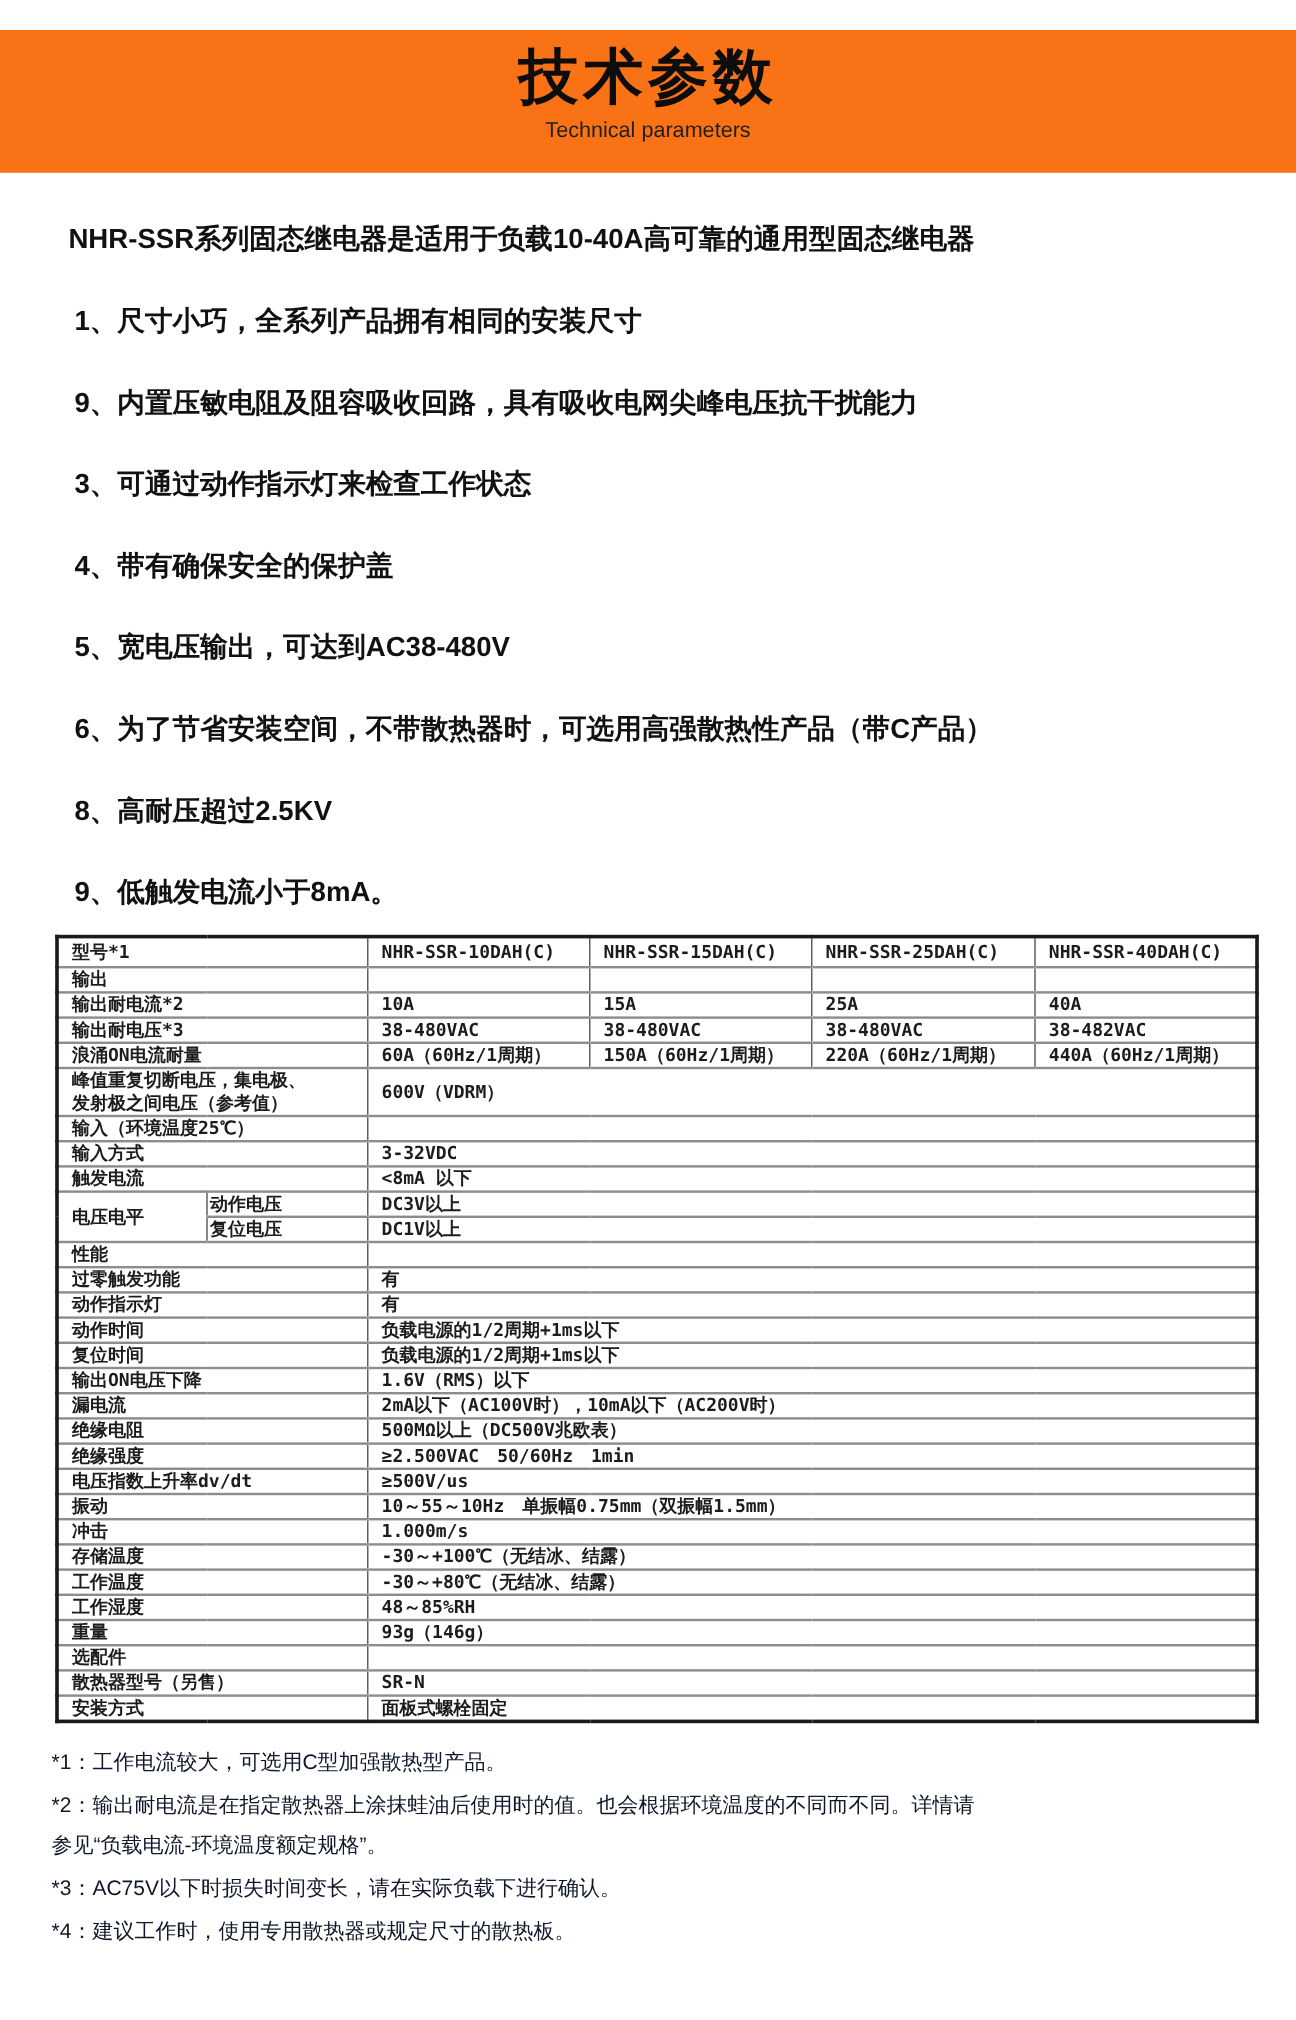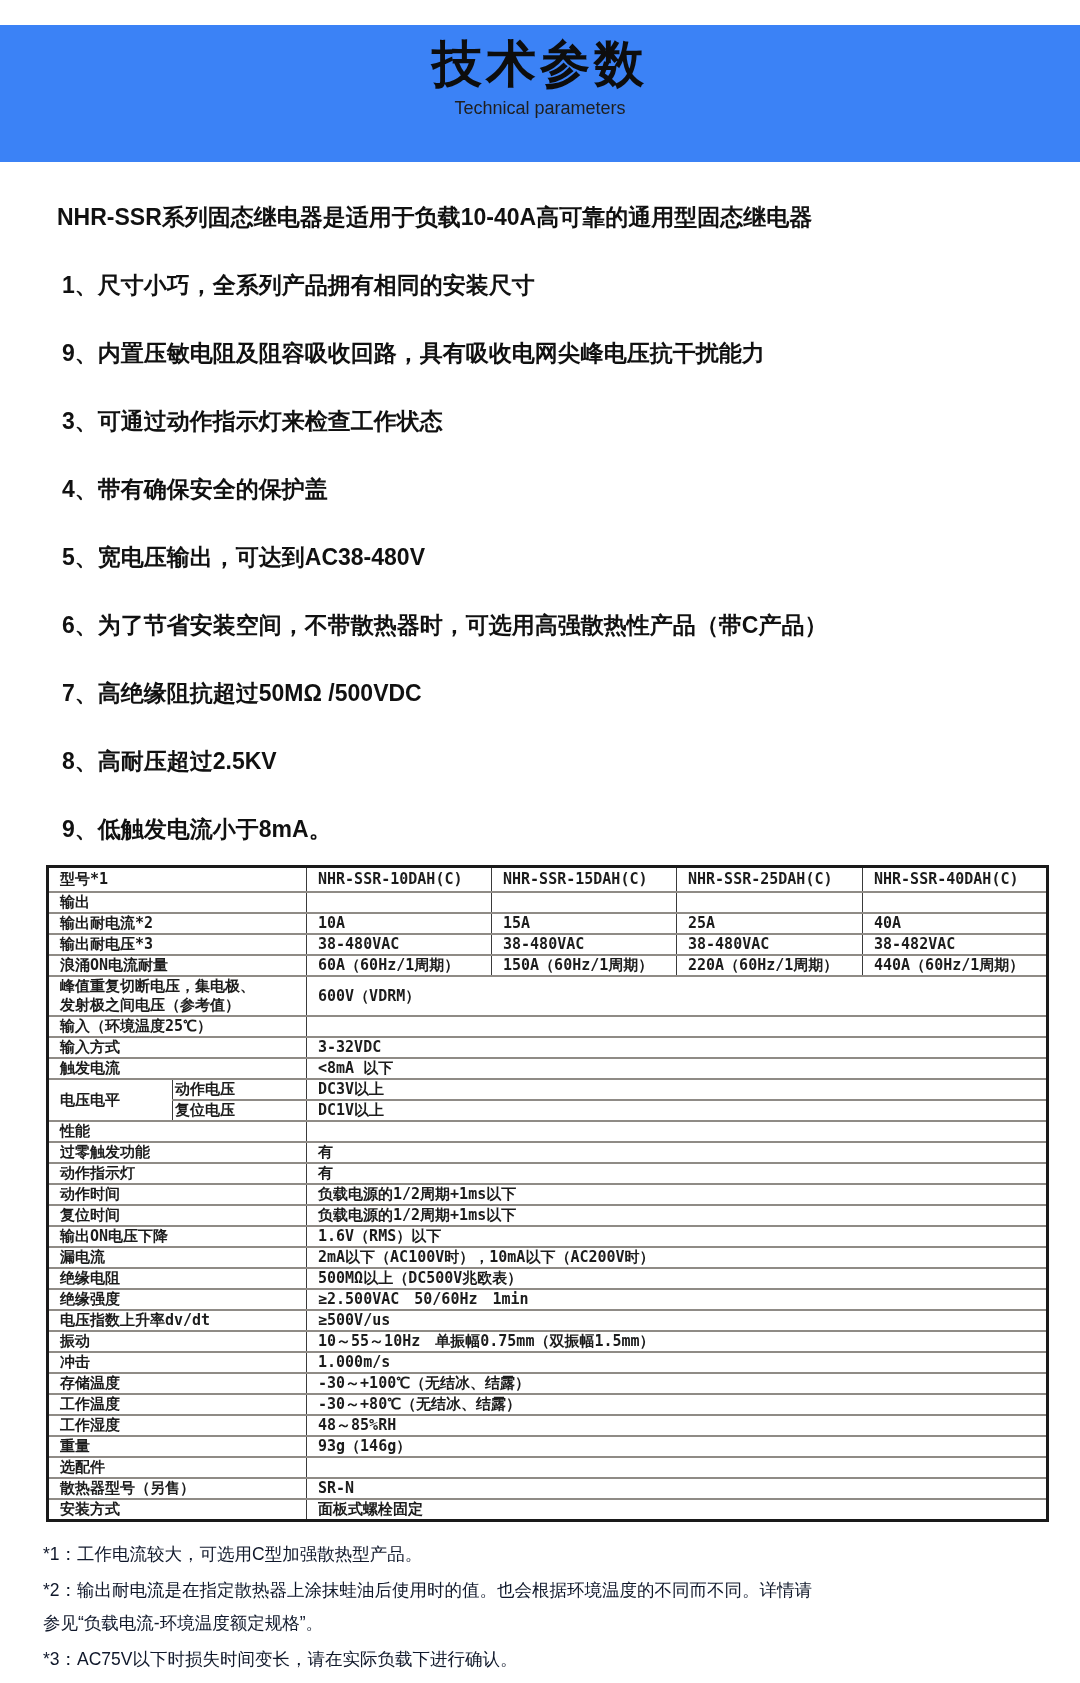--- a/index.html
+++ b/index.html
@@ -1,21 +1,21 @@
 <!DOCTYPE html>
 <html><head>
 <meta charset="utf-8">
 <style>
   html,body{margin:0;padding:0;}
   body{
     width:1080px;height:1683px;background:#ffffff;color:#121212;
     font-family:"Liberation Sans",sans-serif;position:relative;overflow:hidden;
   }
   .banner{
-    margin-top:25px;width:1080px;height:137px;background:#3b82f6;
+    margin-top:25px;width:1080px;height:119px;background:#f97316;
     text-align:center;box-sizing:border-box;padding-top:8px;
   }
   .banner .title-cn{
     margin:0;font-size:50px;font-weight:900;letter-spacing:4px;color:#0d0d0d;
     line-height:62px;
   }
   .banner .title-en{
     margin:0;font-size:18px;font-weight:400;color:#1f1f1f;line-height:26px;
   }
   .intro{
@@ -59,21 +59,20 @@
 
 <div class="intro">NHR-SSR系列固态继电器是适用于负载10-40A高可靠的通用型固态继电器</div>
 
 <div class="features">
     <div class="feature">1、尺寸小巧，全系列产品拥有相同的安装尺寸</div>
     <div class="feature">9、内置压敏电阻及阻容吸收回路，具有吸收电网尖峰电压抗干扰能力</div>
     <div class="feature">3、可通过动作指示灯来检查工作状态</div>
     <div class="feature">4、带有确保安全的保护盖</div>
     <div class="feature">5、宽电压输出，可达到AC38-480V</div>
     <div class="feature">6、为了节省安装空间，不带散热器时，可选用高强散热性产品（带C产品）</div>
-    <div class="feature">7、高绝缘阻抗超过50MΩ /500VDC</div>
     <div class="feature">8、高耐压超过2.5KV</div>
     <div class="feature">9、低触发电流小于8mA。</div>
   </div>
 
 <table class="spec">
   <colgroup>
     <col style="width:125px">
       <col style="width:134px">
     <col style="width:185px">
       <col style="width:185px">

